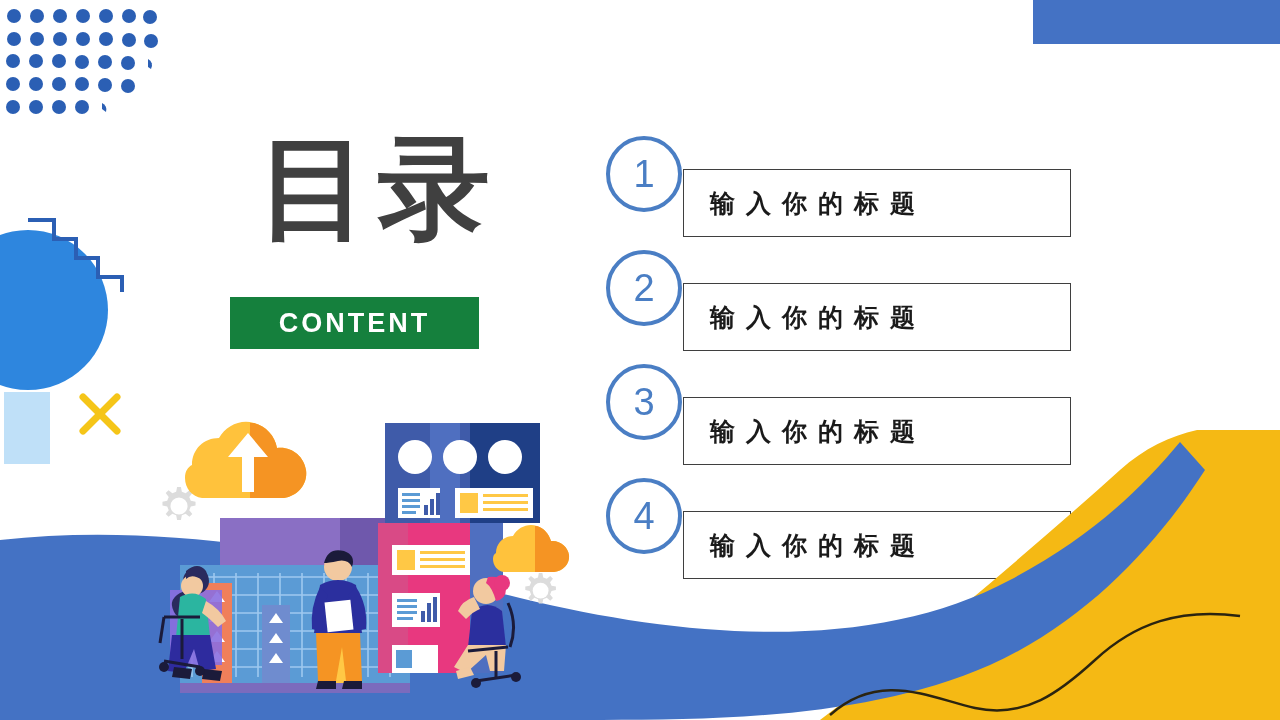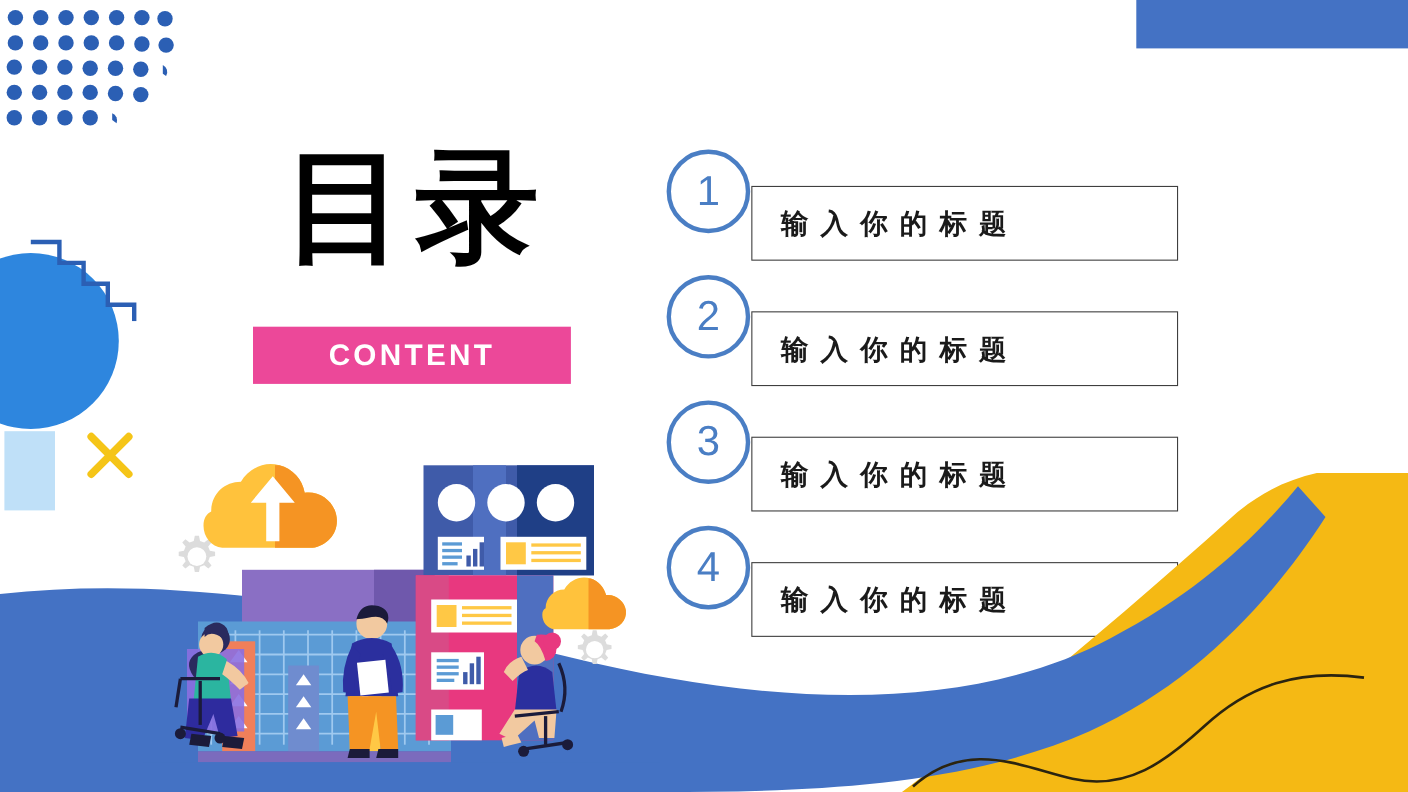--- a/index.html
+++ b/index.html
@@ -14,23 +14,23 @@
   #top-right-bar{position:absolute;left:1033px;top:0;width:247px;height:44px;background:#4472c4;}
 
   
   #blue-circle{position:absolute;left:-52px;top:230px;width:160px;height:160px;border-radius:50%;background:#2e86de;}
   #light-square{position:absolute;left:4px;top:392px;width:46px;height:72px;background:#bfe0f8;}
   #stair-svg{position:absolute;left:26px;top:206px;}
   #yellow-x{position:absolute;left:78px;top:392px;}
 
   
   #title-zh{position:absolute;left:233px;top:128px;width:290px;text-align:center;
-            font-size:112px;line-height:1.08;font-weight:700;color:#000000;
+            font-size:112px;line-height:1.08;font-weight:700;color:#404040;
             letter-spacing:8px;font-family:"DejaVu Sans","Liberation Sans",sans-serif;}
-  #content-banner{position:absolute;left:230px;top:297px;width:289px;height:52px;background:#ec4899;
+  #content-banner{position:absolute;left:230px;top:297px;width:249px;height:52px;background:#15803d;
                   display:flex;align-items:center;justify-content:center;}
   #content-banner span{color:#ffffff;font-size:27px;font-weight:700;letter-spacing:3px;}
 
   
   #toc{position:absolute;left:600px;top:136px;width:480px;}
   .toc-item{position:relative;height:76px;margin-bottom:38px;}
   .toc-box{position:absolute;left:83px;top:4px;width:388px;height:68px;
            border:1.3px solid #3f3f3f;box-sizing:border-box;background:#fff;
            display:flex;align-items:center;margin-top:29px;}
   .toc-label{margin-left:26px;font-size:25px;font-weight:700;color:#1a1a1a;letter-spacing:11px;

